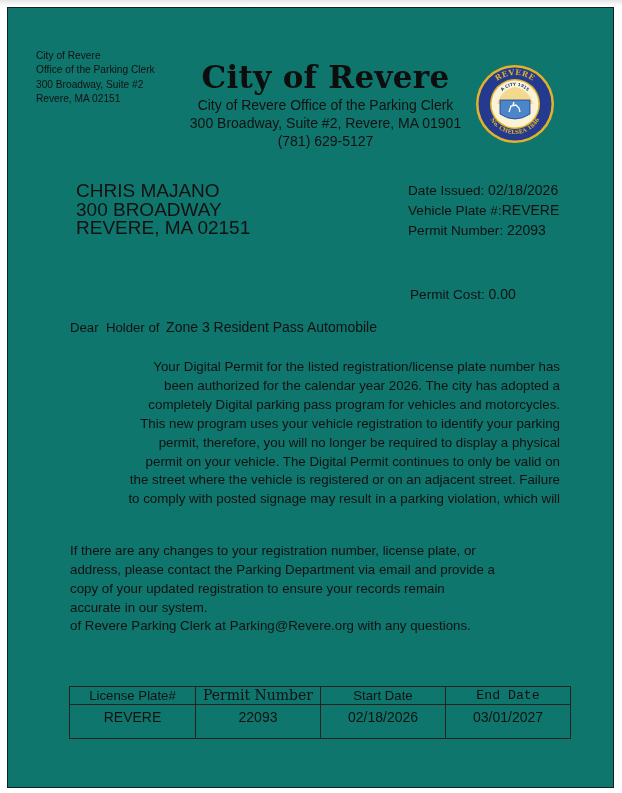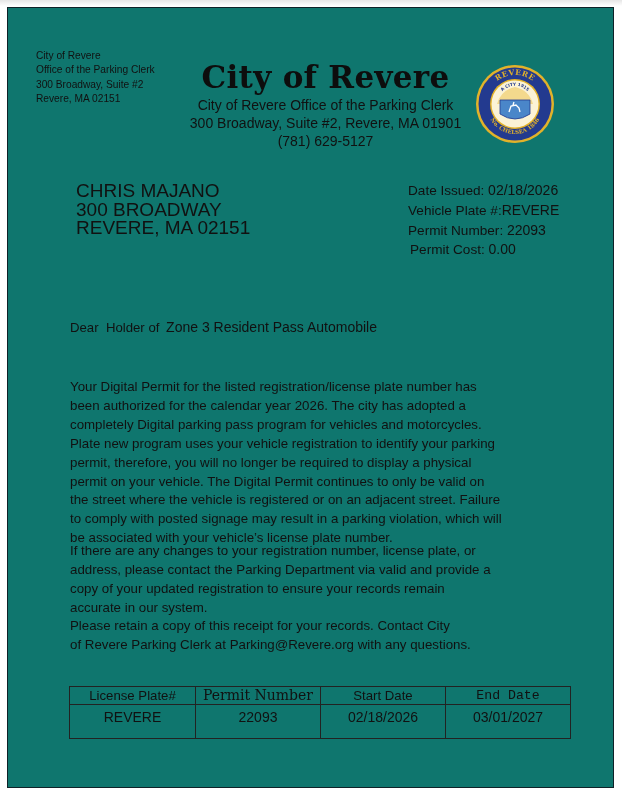--- a/index.html
+++ b/index.html
@@ -74,21 +74,21 @@
     .recipient div { white-space: nowrap; }
 
     .permit-info {
       position: absolute;
       left: 400px; top: 173px;
       font-size: 13.6px;
       line-height: 18.8px;
       color: #111;
     }
     .permit-info .row { white-space: nowrap; }
-    .permit-info .row.indent { padding-left: 2px; }
+    .permit-info .row.indent { padding-left: 2px; margin-top: 45px; }
     .permit-info .value { font-size: 14px; }
 
     .salutation {
       position: absolute;
       left: 62px; top: 310px;
       font-size: 13.2px;
       line-height: 18px;
       white-space: nowrap;
       color: #111;
     }
@@ -99,21 +99,21 @@
 
     .body-text {
       position: absolute;
       left: 62px;
       width: 490px;
       font-size: 13.3px;
       line-height: 18.9px;
       color: #111;
     }
     .body-text .line { white-space: nowrap; display: block; }
-    #para1 { top: 370px; }
+    #para1 { top: 350px; text-align: right; }
     #para2 { top: 534px; }
     #para3 { top: 609px; }
 
     .permit-table {
       position: absolute;
       left: 61px; top: 678px;
       border-collapse: collapse;
       font-size: 13.2px;
       color: #111;
     }
@@ -215,37 +215,35 @@
 
   <div class="salutation">
     <span style="white-space: pre;">Dear  Holder of</span>
     <span class="pass-name">Zone 3 Resident Pass Automobile</span>
   </div>
 
   <div class="body-text" id="para1">
     <span class="line">Your Digital Permit for the listed registration/license plate number has</span>
     <span class="line">been authorized for the calendar year 2026. The city has adopted a</span>
     <span class="line">completely Digital parking pass program for vehicles and motorcycles.</span>
-    <span class="line">Plate new program uses your vehicle registration to identify your parking</span>
+    <span class="line">This new program uses your vehicle registration to identify your parking</span>
     <span class="line">permit, therefore, you will no longer be required to display a physical</span>
     <span class="line">permit on your vehicle. The Digital Permit continues to only be valid on</span>
     <span class="line">the street where the vehicle is registered or on an adjacent street. Failure</span>
     <span class="line">to comply with posted signage may result in a parking violation, which will</span>
-    <span class="line">be associated with your vehicle’s license plate number.</span>
   </div>
 
   <div class="body-text" id="para2">
     <span class="line">If there are any changes to your registration number, license plate, or</span>
-    <span class="line">address, please contact the Parking Department via valid and provide a</span>
+    <span class="line">address, please contact the Parking Department via email and provide a</span>
     <span class="line">copy of your updated registration to ensure your records remain</span>
     <span class="line">accurate in our system.</span>
   </div>
 
   <div class="body-text" id="para3">
-    <span class="line">Please retain a copy of this receipt for your records. Contact City</span>
     <span class="line">of Revere Parking Clerk at Parking@Revere.org with any questions.</span>
   </div>
 
   <table class="permit-table">
     <thead>
       <tr>
         <th class="col-a">License Plate#</th>
         <th class="col-b serif-head">Permit Number</th>
         <th class="col-c">Start Date</th>
         <th class="col-d">End Date</th>

